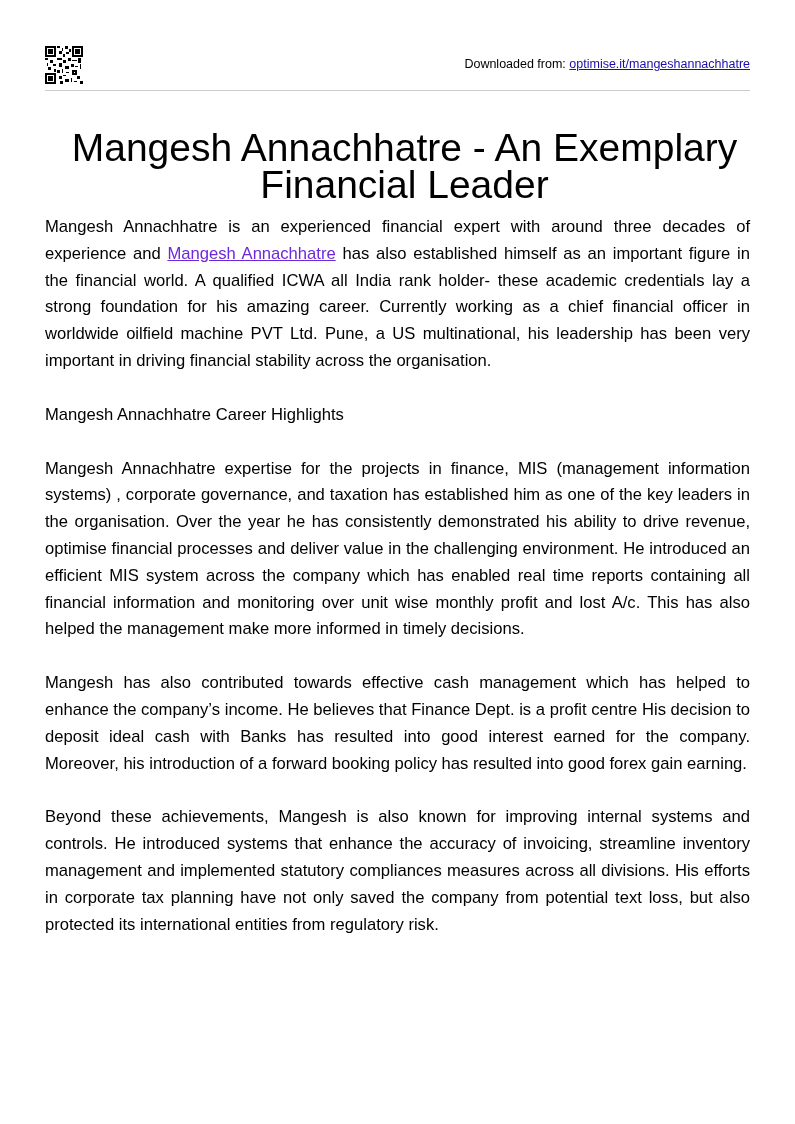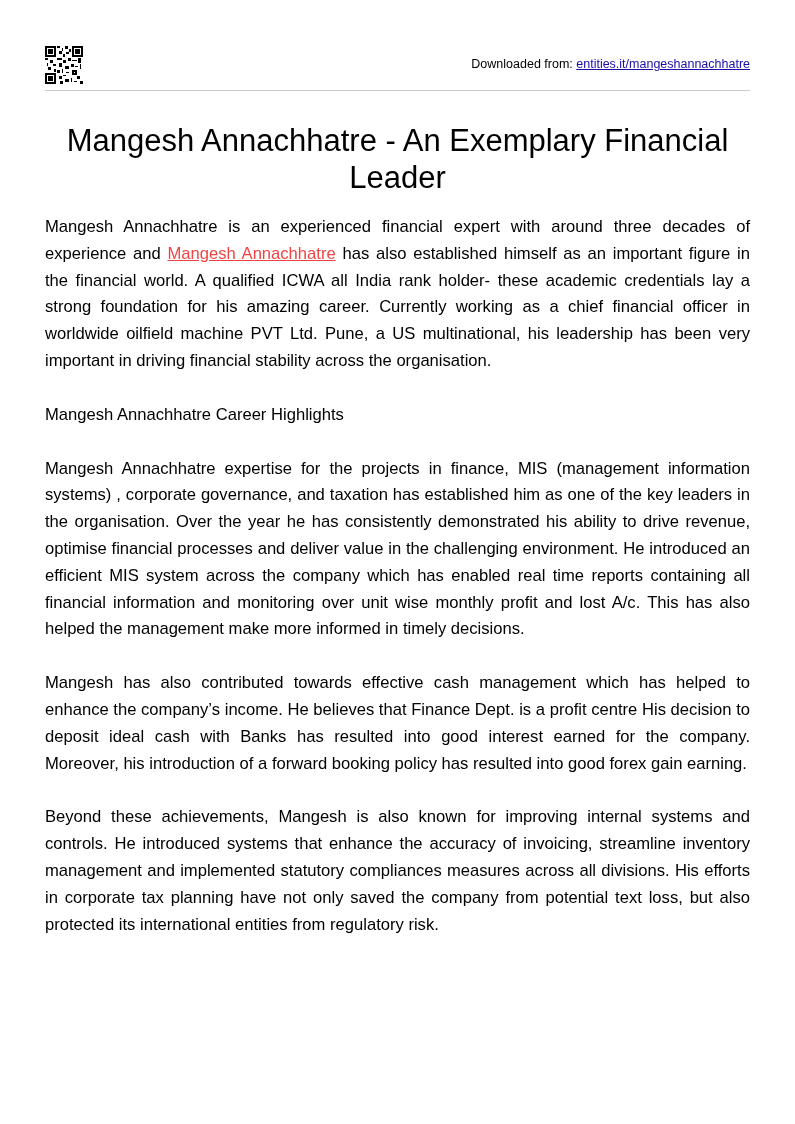--- a/index.html
+++ b/index.html
@@ -4,24 +4,24 @@
 <style>
   html, body { margin: 0; padding: 0; background: #ffffff; }
   body { width: 795px; height: 1124px; position: relative; overflow: hidden;
          font-family: "Liberation Sans", sans-serif; color: #000; }
   .header { position: absolute; left: 45px; top: 46px; width: 705px; height: 44px; }
   .qr { position: absolute; left: 0; top: 0; width: 38px; height: 38px; }
   .dl { position: absolute; right: 0; top: 11px; font-size: 12.5px; color: #000; white-space: nowrap; }
   .dl a { color: #1a0dab; text-decoration: underline; }
   .rule { position: absolute; left: 45px; top: 90px; width: 705px; height: 1px; background: #cccccc; }
   .title { position: absolute; left: 45px; top: 122px; width: 705px; text-align: center;
-           font-size: 31px; line-height: 37px; font-weight: normal; margin: 0; }
+           font-size: 39px; line-height: 37px; font-weight: normal; margin: 7px; }
   .content { position: absolute; left: 45px; top: 214px; width: 705px; }
   p.body { margin: 0 0 27px 0; font-size: 16.6px; line-height: 26.8px; text-align: justify; }
-  p.body a { color: #ef4444; text-decoration: underline; }
+  p.body a { color: #6d28d9; text-decoration: underline; }
   h2.sub { margin: 0 0 27px 0; font-size: 16.6px; line-height: 26.8px; font-weight: normal; }
 </style>
 </head>
 <body>
 
 <div class="header">
   <svg class="qr" viewBox="0 0 25 25" shape-rendering="crispEdges">
     <rect width="25" height="25" fill="#fff"></rect>
     <g fill="#000">
       <rect x="0" y="0" width="7" height="7"></rect>
@@ -65,21 +65,21 @@
         <rect x="12" y="19" width="2" height="1"></rect>
         <rect x="13" y="22" width="3" height="2"></rect>
         <rect x="17" y="21" width="1" height="3"></rect>
         <rect x="21" y="20" width="2" height="2"></rect>
         <rect x="23" y="23" width="2" height="2"></rect>
         <rect x="10" y="23" width="2" height="2"></rect>
         <rect x="19" y="23" width="2" height="1"></rect>
     </g>
   </svg>
   <div class="dl">
-    <span>Downloaded from: </span><a href="#">entities.it/mangeshannachhatre</a>
+    <span>Downloaded from: </span><a href="#">optimise.it/mangeshannachhatre</a>
   </div>
 </div>
 <div class="rule"></div>
 
 <h1 class="title">Mangesh Annachhatre - An Exemplary Financial Leader</h1>
 
 <div class="content">
   <p class="body"><span>Mangesh Annachhatre is an experienced financial expert with around three decades of experience and </span><a href="#">Mangesh Annachhatre</a><span> has also established himself as an important figure in the financial world. A qualified ICWA all India rank holder- these academic credentials lay a strong foundation for his amazing career. Currently working as a chief financial officer in worldwide oilfield machine PVT Ltd. Pune, a US multinational, his leadership has been very important in driving financial stability across the organisation.</span></p>
 
   <h2 class="sub">Mangesh Annachhatre Career Highlights</h2>

